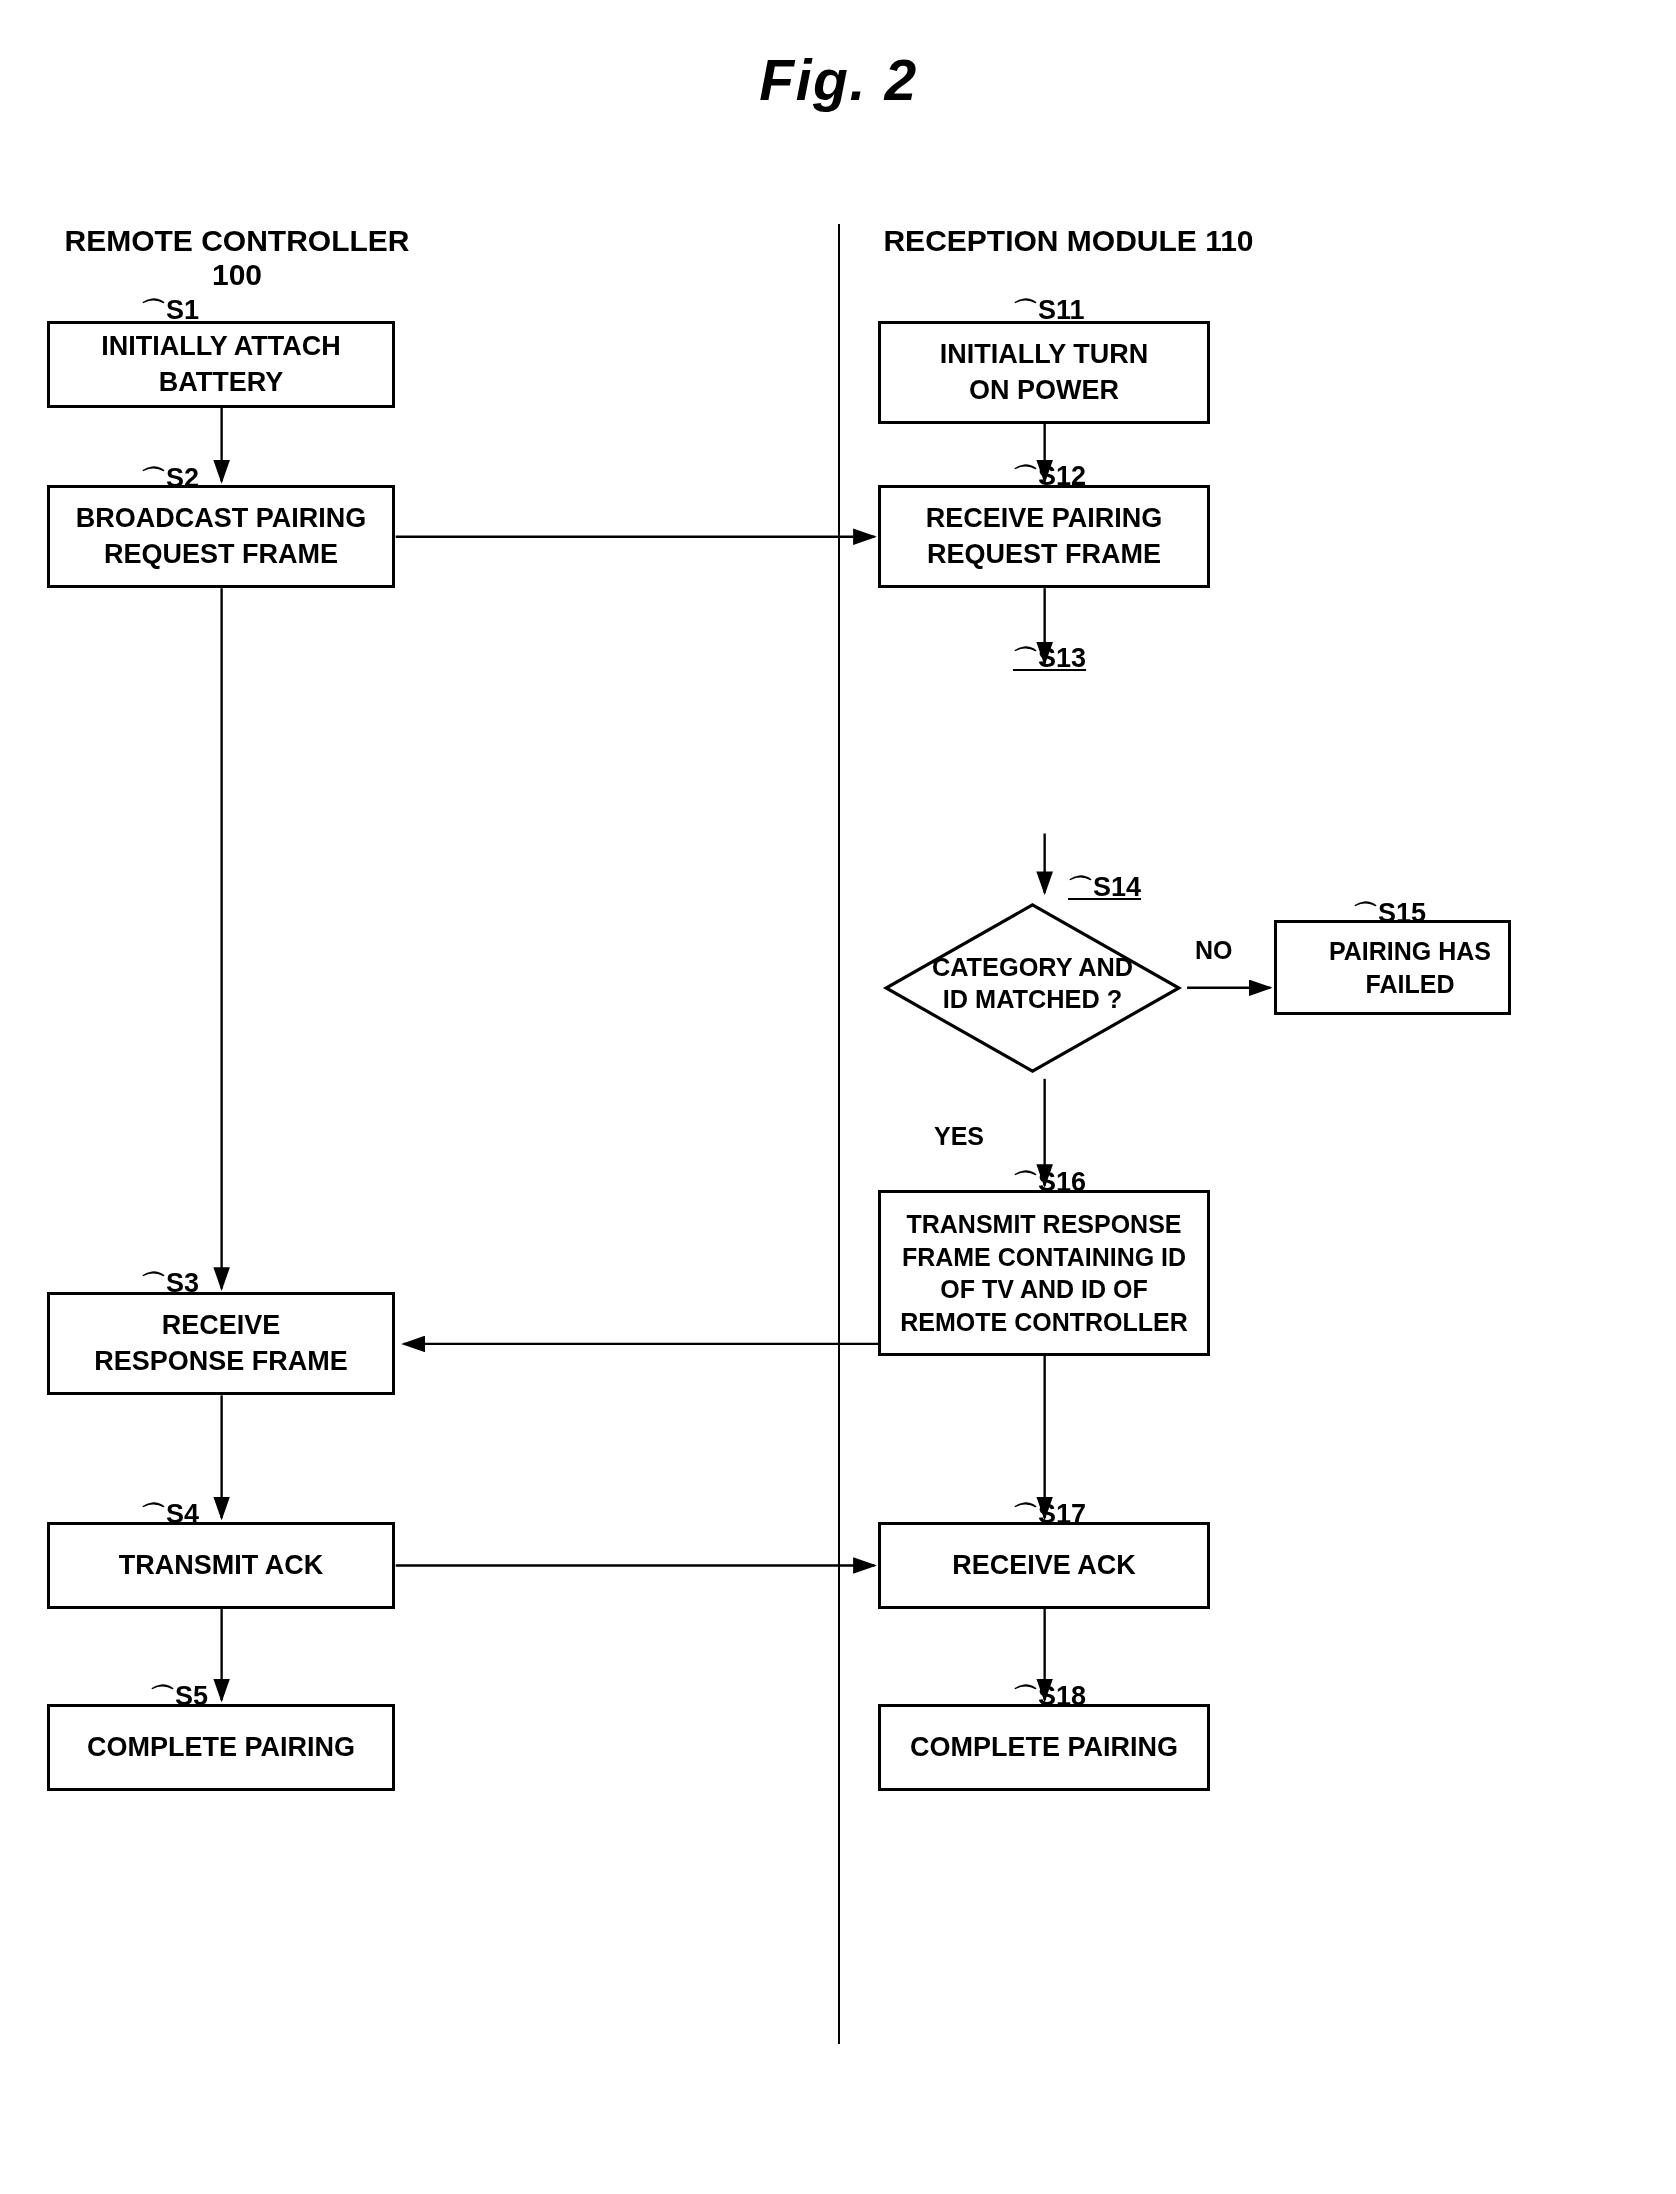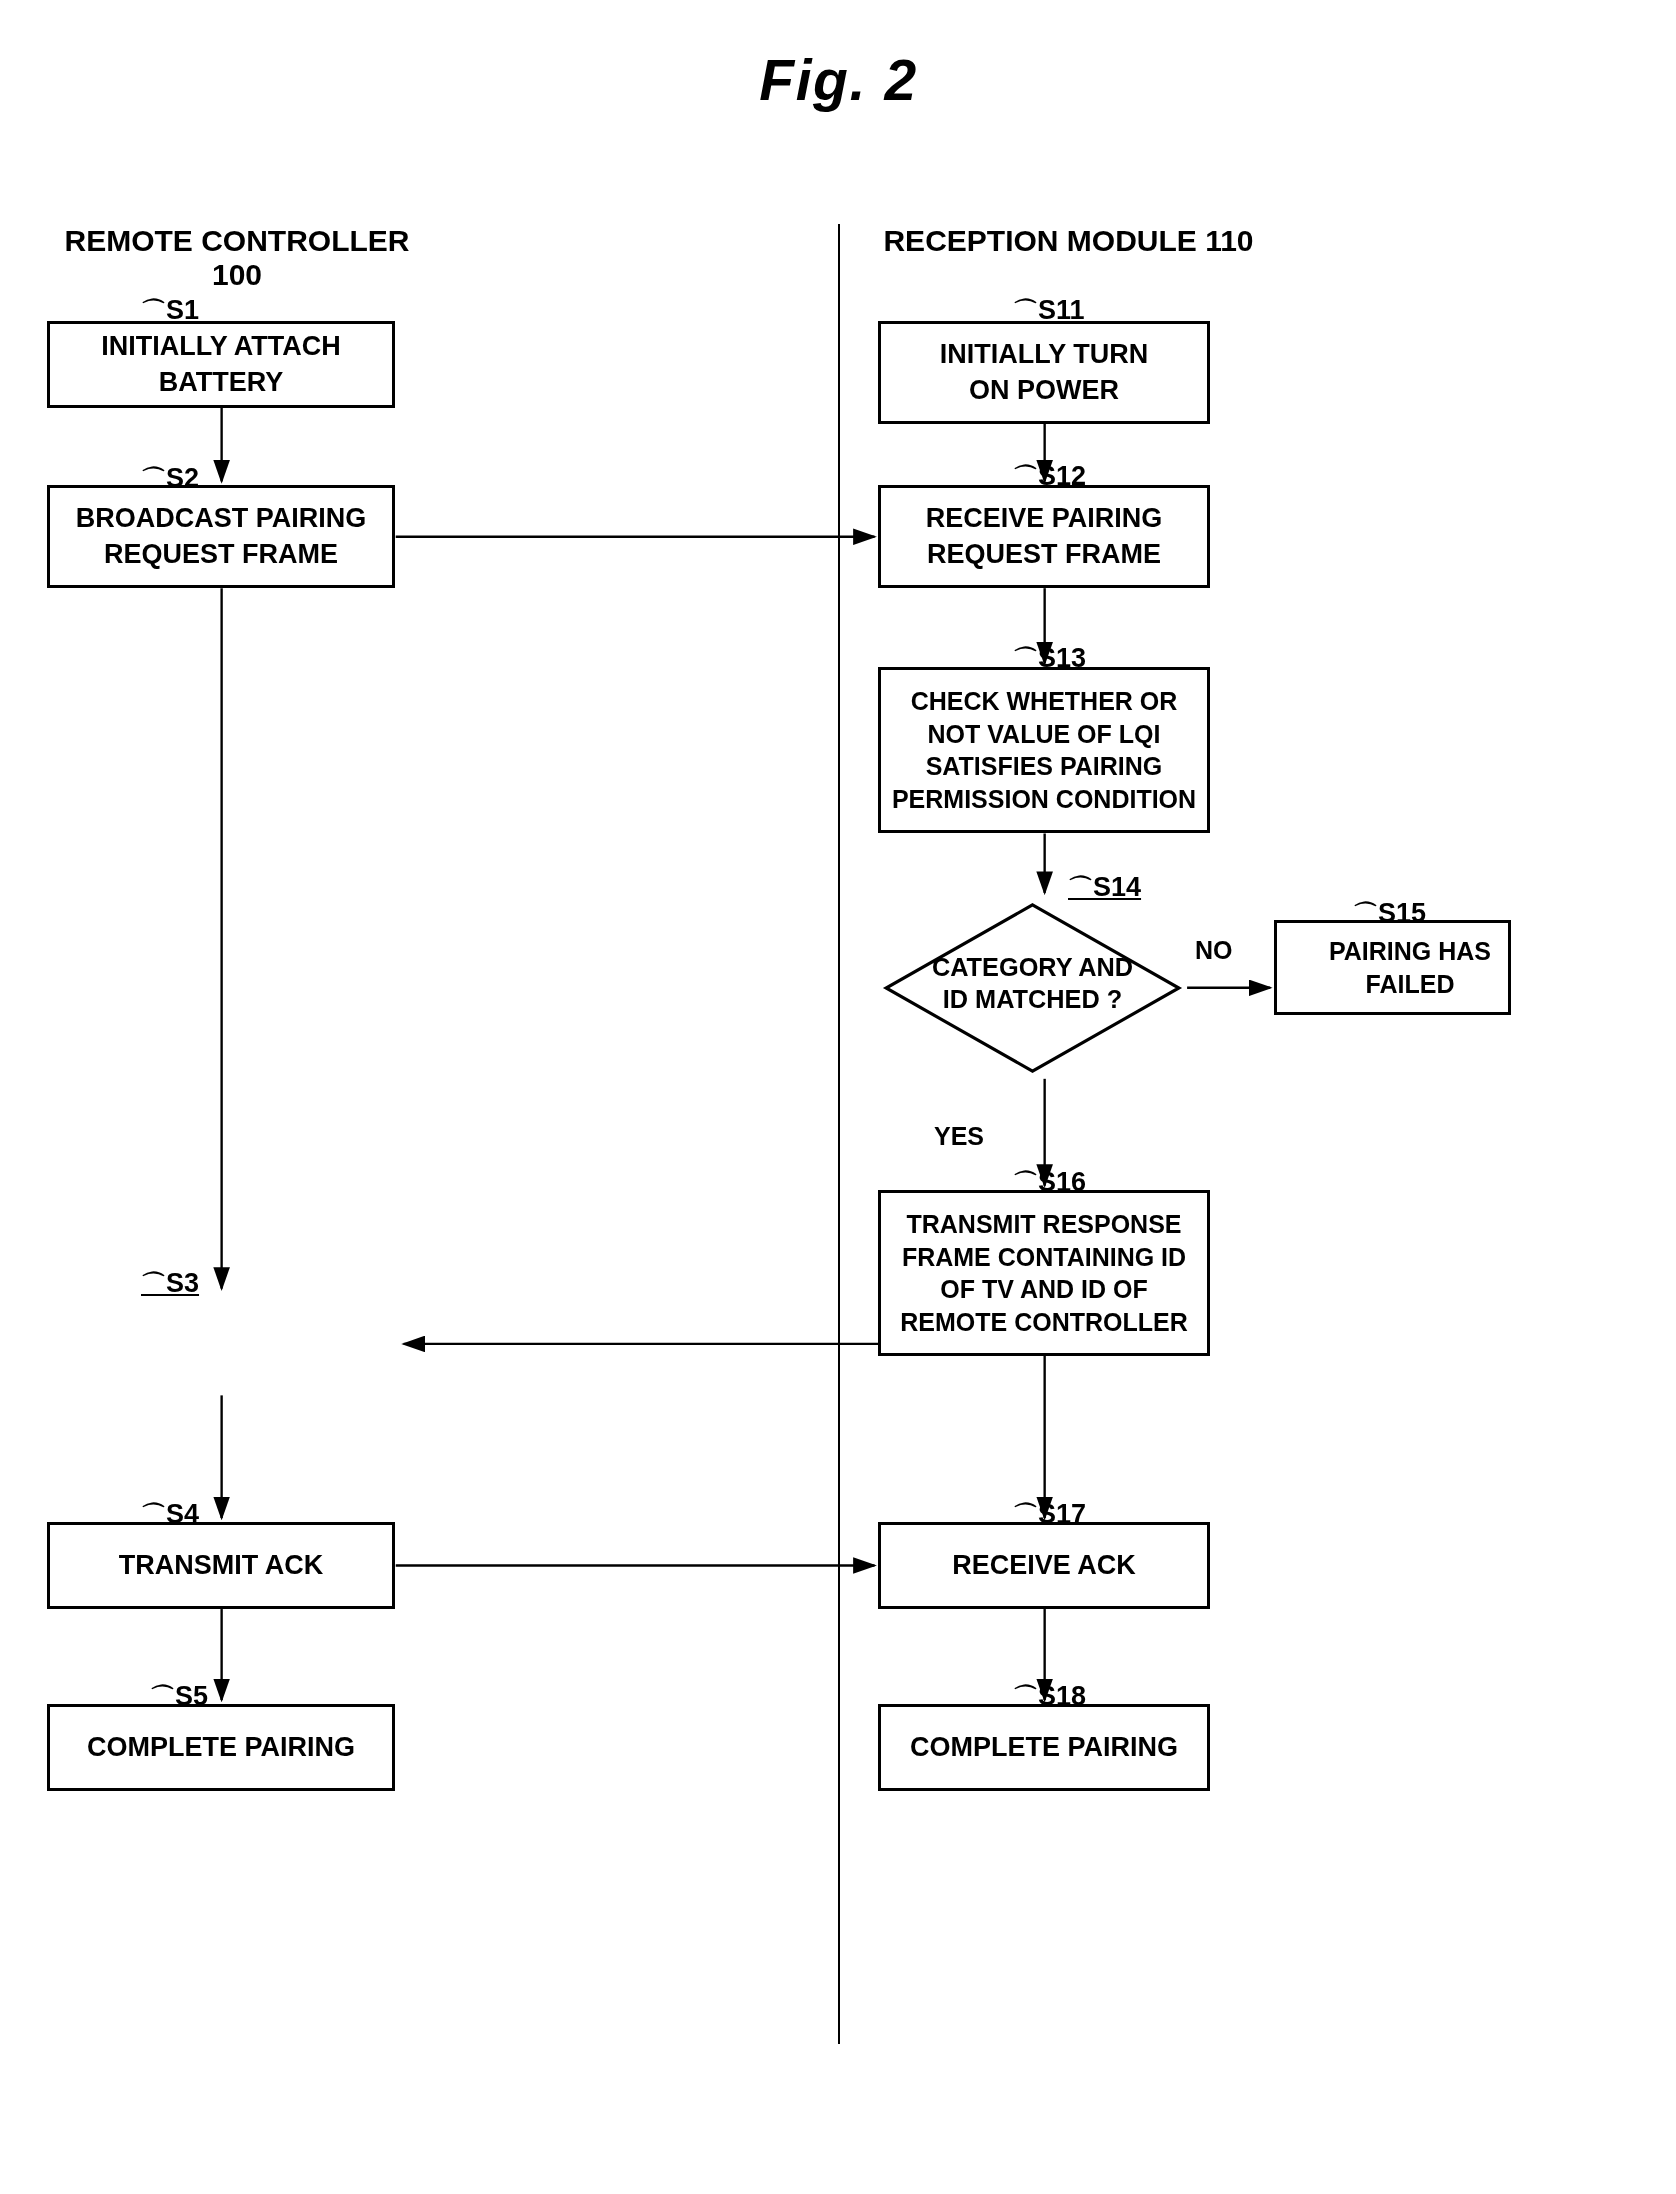--- a/index.html
+++ b/index.html
@@ -106,20 +106,23 @@
   <div class="step-label" style="left: 141px; top: 317px;">
     <span style="font-size:25px">⌒</span>S2
   </div>
   <div class="flow-box" style="left: 47px; top: 340px; width: 348px; height: 103px; font-size:27px;">
     BROADCAST PAIRING<br>REQUEST FRAME
   </div>
 
   <div class="step-label" style="left: 141px; top: 1122px;">
     <span style="font-size:25px">⌒</span>S3
   </div>
+  <div class="flow-box" style="left: 47px; top: 1147px; width: 348px; height: 103px; font-size:27px;">
+    RECEIVE<br>RESPONSE FRAME
+  </div>
 
   <div class="step-label" style="left: 141px; top: 1353px;">
     <span style="font-size:25px">⌒</span>S4
   </div>
   <div class="flow-box" style="left: 47px; top: 1377px; width: 348px; height: 87px; font-size:27px;">
     TRANSMIT ACK
   </div>
 
   <div class="step-label" style="left: 141px; top: 1535px; margin-left: 9px;">
     <span style="font-size:25px">⌒</span>S5
@@ -137,23 +140,20 @@
 
   <div class="step-label" style="left: 1013px; top: 315px;">
     <span style="font-size:25px">⌒</span>S12
   </div>
   <div class="flow-box" style="left: 878px; top: 340px; width: 332px; height: 103px; font-size:27px;">
     RECEIVE PAIRING<br>REQUEST FRAME
   </div>
 
   <div class="step-label" style="left: 1013px; top: 497px;">
     <span style="font-size:25px">⌒</span>S13
-  </div>
-  <div class="flow-box" style="left: 878px; top: 522px; width: 332px; height: 166px; font-size:25px;">
-    CHECK WHETHER OR<br>NOT VALUE OF LQI<br>SATISFIES PAIRING<br>PERMISSION CONDITION
   </div>
 
   <div class="step-label" style="left: 1068px; top: 726px;">
     <span style="font-size:25px">⌒</span>S14
   </div>
 
   <div style="position:absolute; left: 878px; top: 752px; width: 309px; height: 182px;">
     <svg width="309" height="182" viewBox="0 0 390 230">
       <polygon points="195,10 380,115 195,220 10,115" fill="white" stroke="black" stroke-width="4"></polygon>
       <text x="195" y="100" text-anchor="middle" font-size="32" font-weight="bold" font-family="Arial">CATEGORY AND</text>

